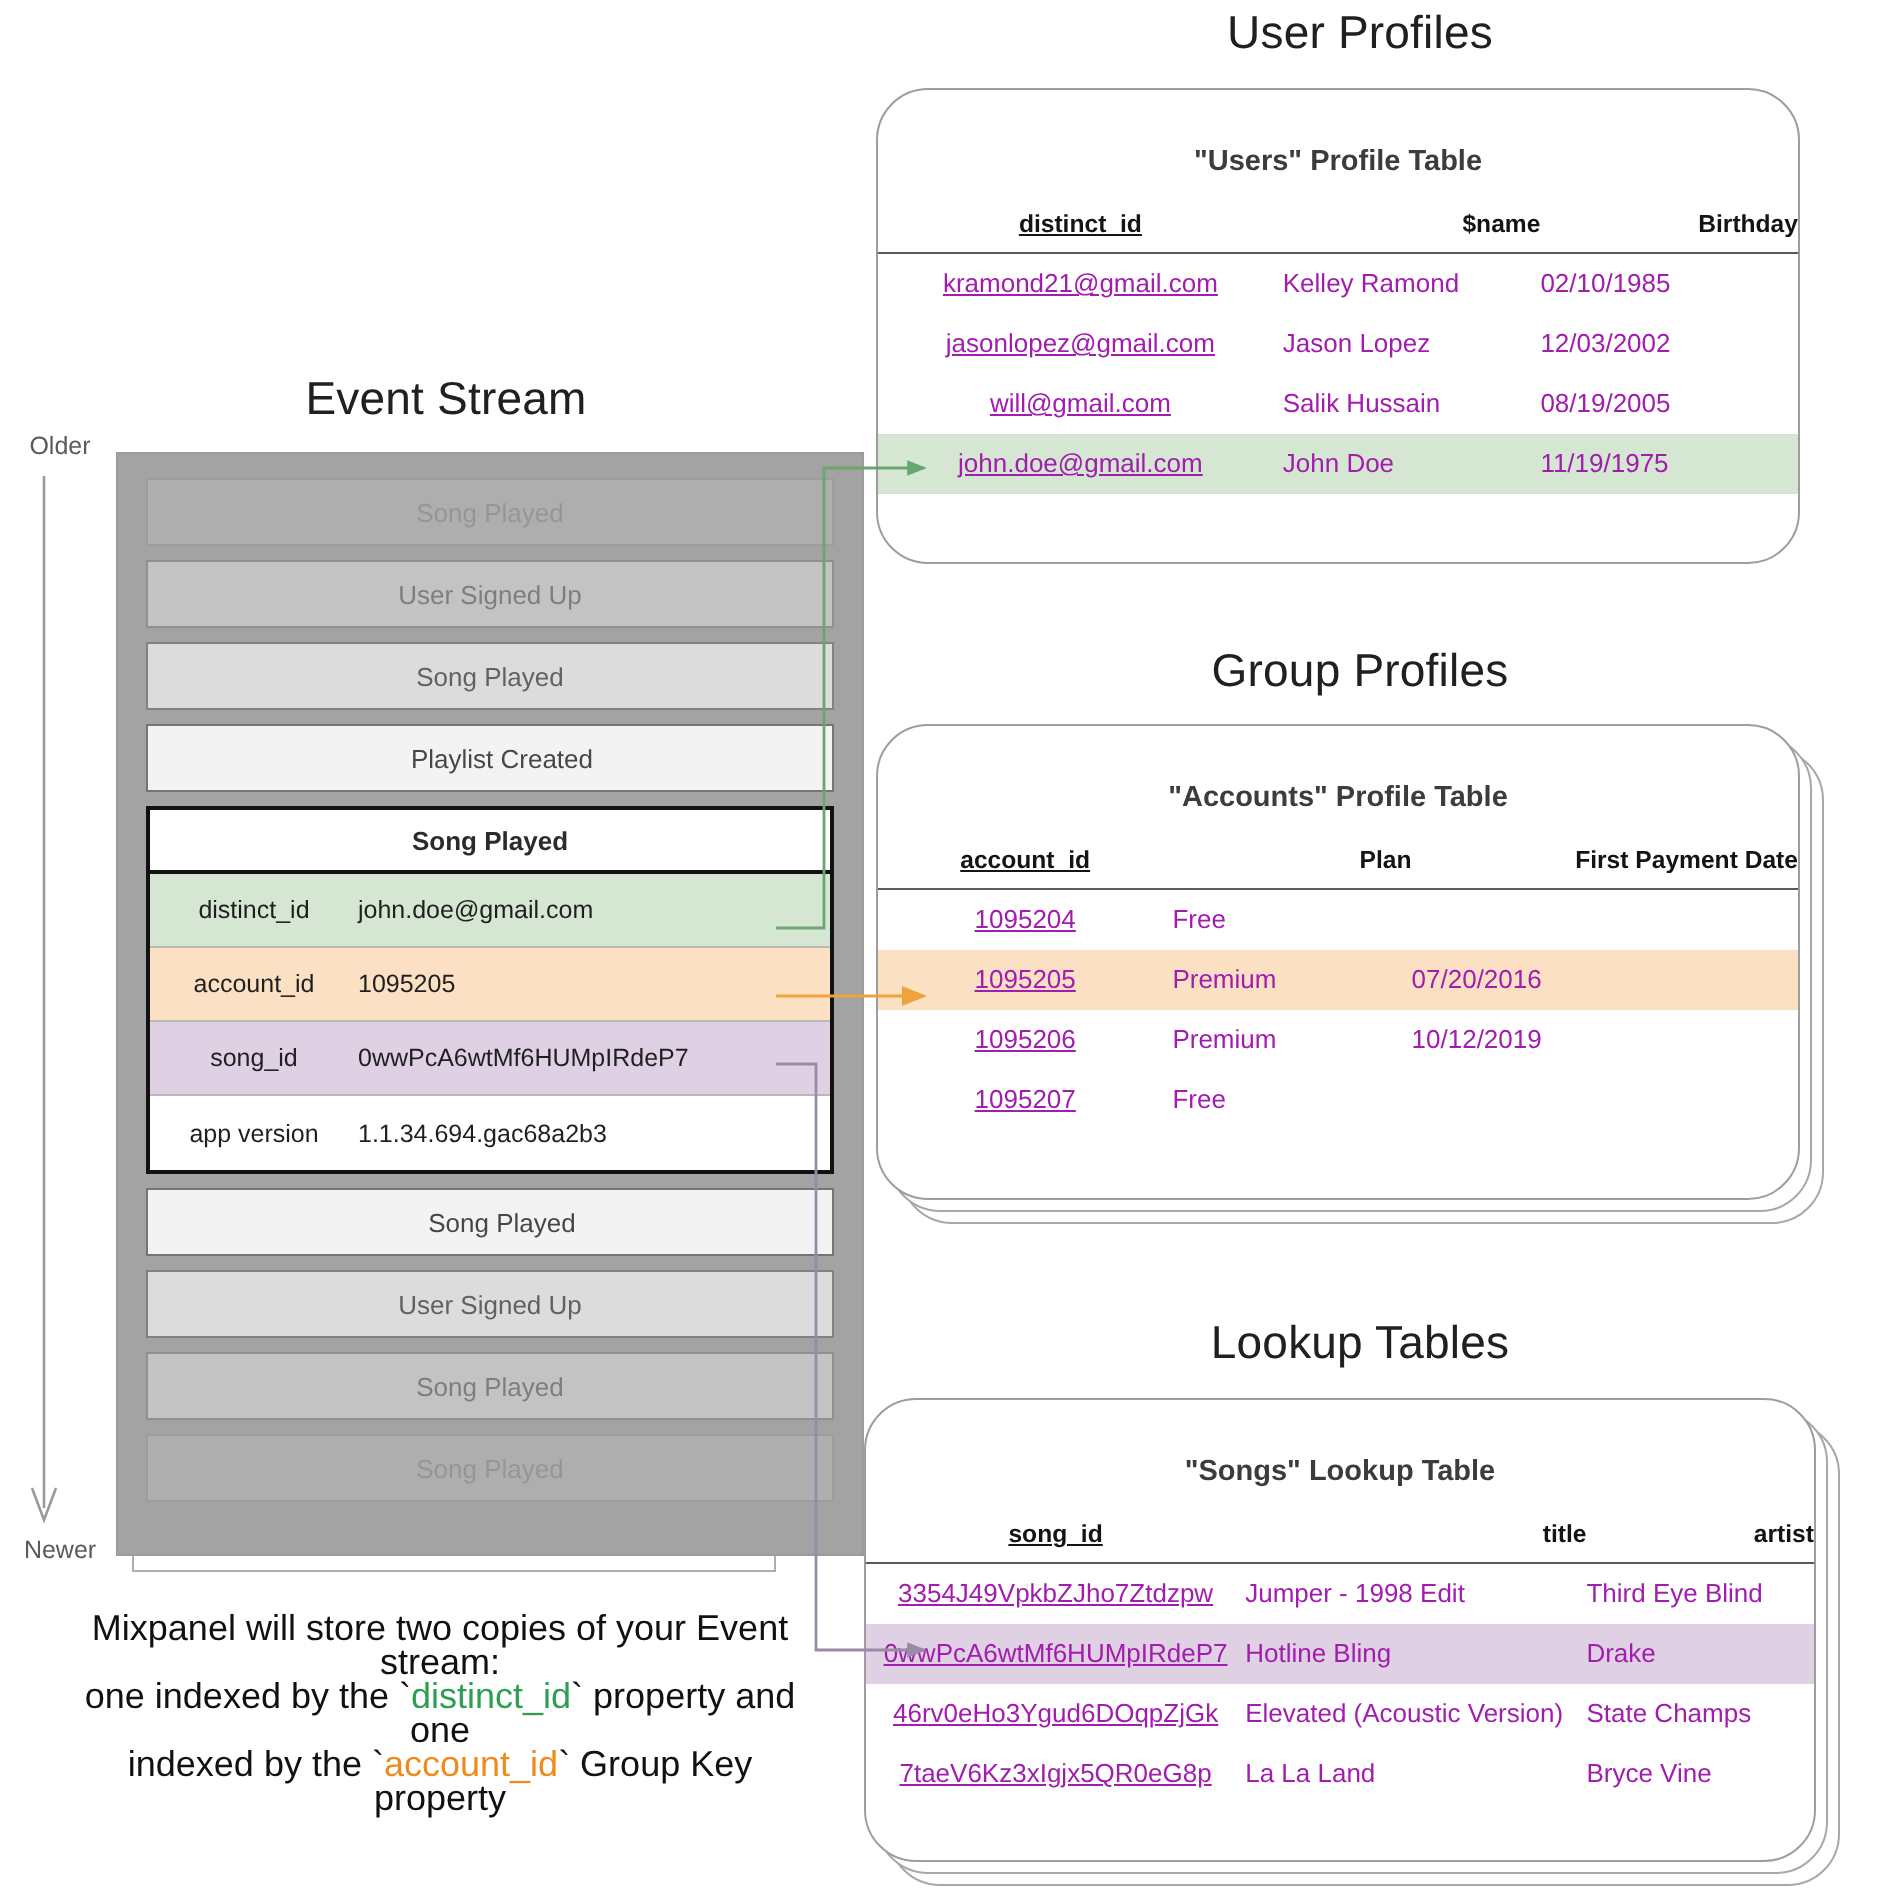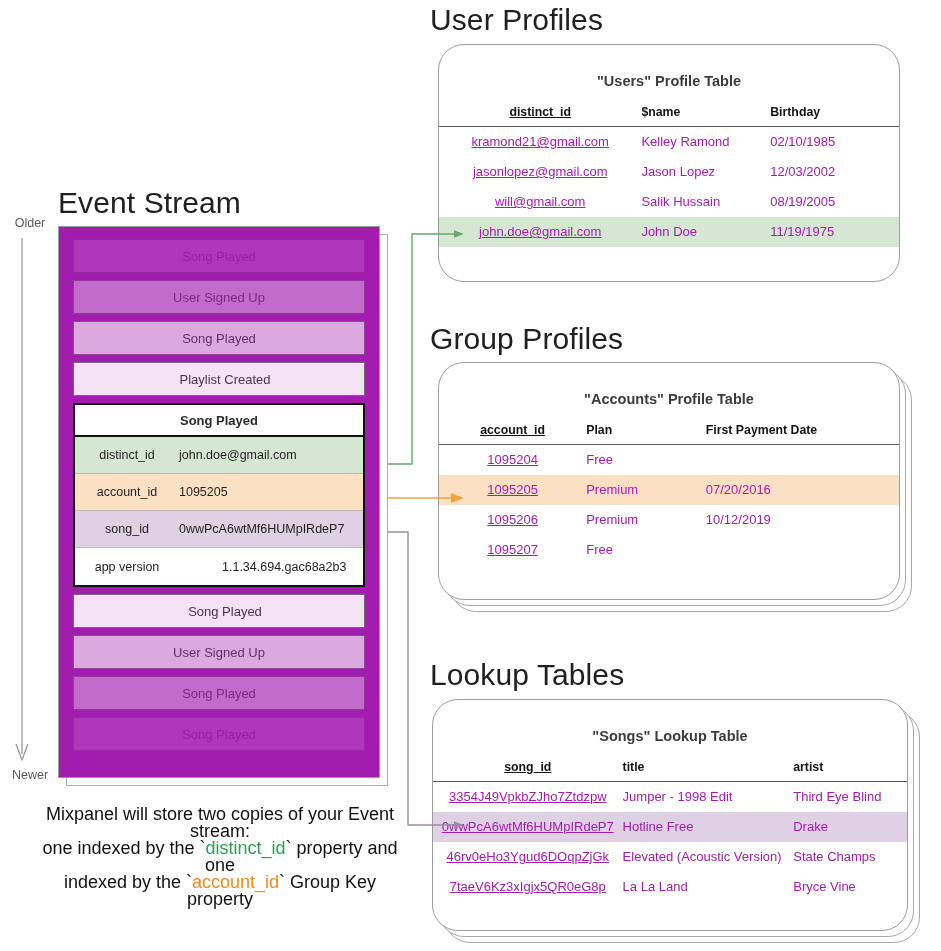--- a/index.html
+++ b/index.html
@@ -13,24 +13,24 @@
   }
   #stage {
     position: relative;
     width: 941px;
     height: 951px;
   }
 
   
   .section-title {
     position: absolute;
-    font-size: 30px;
+    font-size: 23px;
     font-weight: 400;
     color: #202020;
-    text-align: left;
+    text-align: center;
     letter-spacing: 0.1px;
   }
 
   
   #timeline { position: absolute; left: 0px; top: 216px; width: 60px; height: 570px; }
   #timeline .tl-label {
     position: absolute;
     font-size: 12.5px;
     color: #5a5a5a;
     left: 2px;
@@ -43,23 +43,23 @@
 
   
   #es-wrap { position: absolute; left: 58px; top: 226px; width: 330px; height: 560px; }
   .es-shadow {
     position: absolute;
     border: 1.6px solid #aeaeae;
     background: #ffffff;
   }
   .es-shadow.s1 { left: 8px;  top: 8px;  width: 322px; height: 552px; }
   .es-main {
-    position: absolute; left: 0; top: 0; width: 322px; height: 552px;
+    position: absolute; left: 0; top: 0; width: 374px; height: 552px;
     border: 1.6px solid #9b9b9b;
-    background: #a21caf;
+    background: #a3a3a3;
     padding: 12px 14px;
   }
   .ev {
     height: 34px;
     border: 1.3px solid #6f6f6f;
     background: #ffffff;
     display: flex;
     align-items: center;
     justify-content: center;
     font-size: 13px;
@@ -90,21 +90,21 @@
     font-size: 12.5px;
     color: #1f1f1f;
     border-bottom: 1px solid #b9b9b9;
   }
   .ev-row:last-child { border-bottom: none; }
   .ev-row .k { width: 104px; text-align: center; }
   .ev-row .v { flex: 1; }
   .ev-row.green  { background: #d5e6d2; }
   .ev-row.orange { background: #fbe0c4; }
   .ev-row.purple { background: #dfd0e4; }
-  .ev-row.plain  { background: #ffffff; gap: 43px; }
+  .ev-row.plain  { background: #ffffff; }
 
   
   #caption {
     position: absolute;
     left: 30px; top: 806px; width: 380px;
     text-align: center;
     font-size: 18px;
     line-height: 17px;
     color: #111111;
   }
@@ -137,21 +137,21 @@
   table.dt {
     width: 100%;
     border-collapse: collapse;
     margin-top: 14px;
     table-layout: fixed;
   }
   table.dt th {
     font-size: 12.3px;
     font-weight: bold;
     color: #141414;
-    text-align: left;
+    text-align: right;
     padding: 2px 0 7px 0;
     border-bottom: 1.4px solid #5a5a5a;
   }
   table.dt th.kcol { text-align: center; text-decoration: underline; }
   table.dt td {
     font-size: 13px;
     color: #a21caf;
     height: 30px;
     padding: 0;
     vertical-align: middle;
@@ -353,21 +353,21 @@
             </tr>
           </thead>
         <tbody>
             <tr>
               <td class="kcol"><span>3354J49VpkbZJho7Ztdzpw</span></td>
               <td>Jumper - 1998 Edit</td>
               <td>Third Eye Blind</td>
             </tr>
             <tr class="hl-purple">
               <td class="kcol"><span>0wwPcA6wtMf6HUMpIRdeP7</span></td>
-              <td>Hotline Free</td>
+              <td>Hotline Bling</td>
               <td>Drake</td>
             </tr>
             <tr>
               <td class="kcol"><span>46rv0eHo3Ygud6DOqpZjGk</span></td>
               <td>Elevated (Acoustic Version)</td>
               <td>State Champs</td>
             </tr>
             <tr>
               <td class="kcol"><span>7taeV6Kz3xIgjx5QR0eG8p</span></td>
               <td>La La Land</td>

